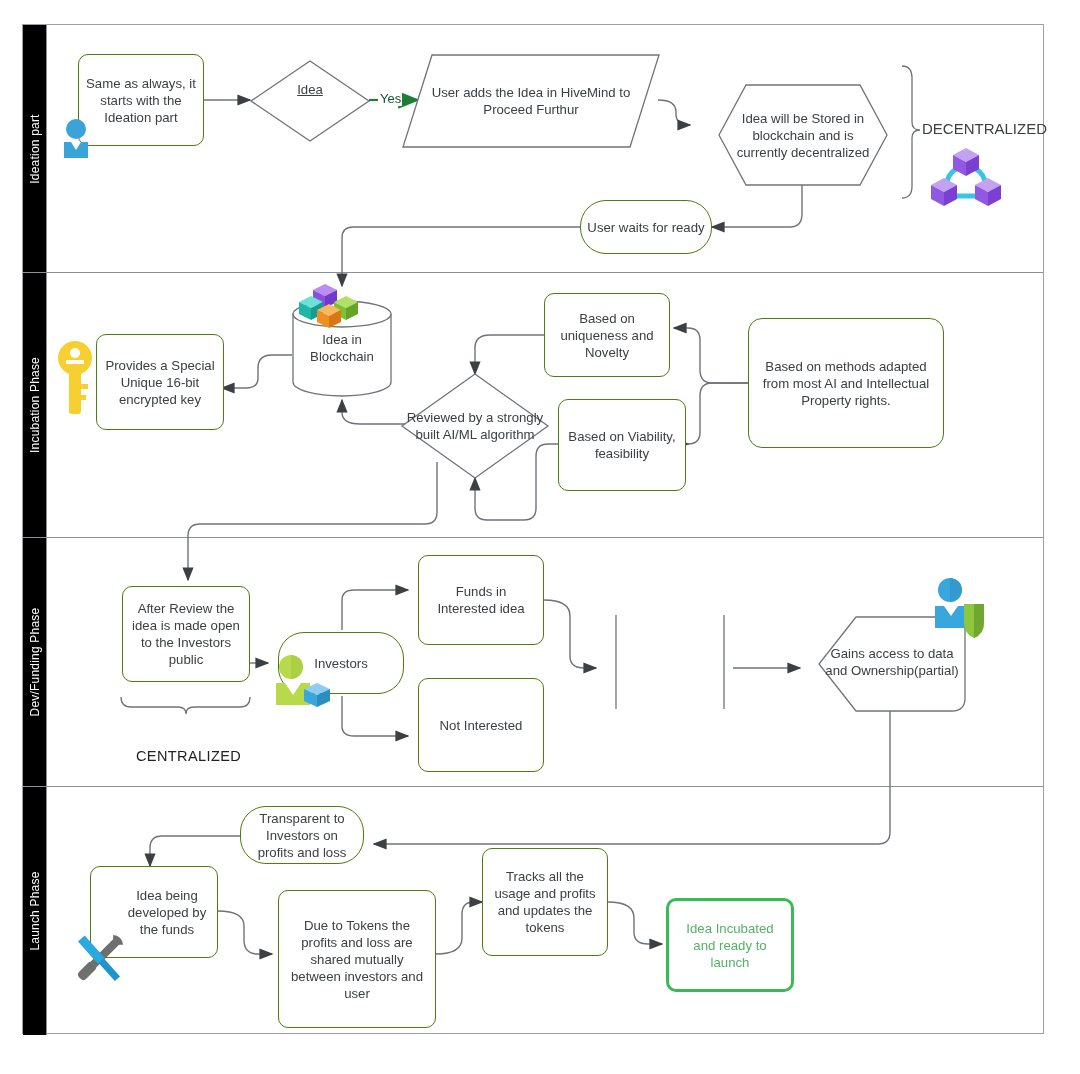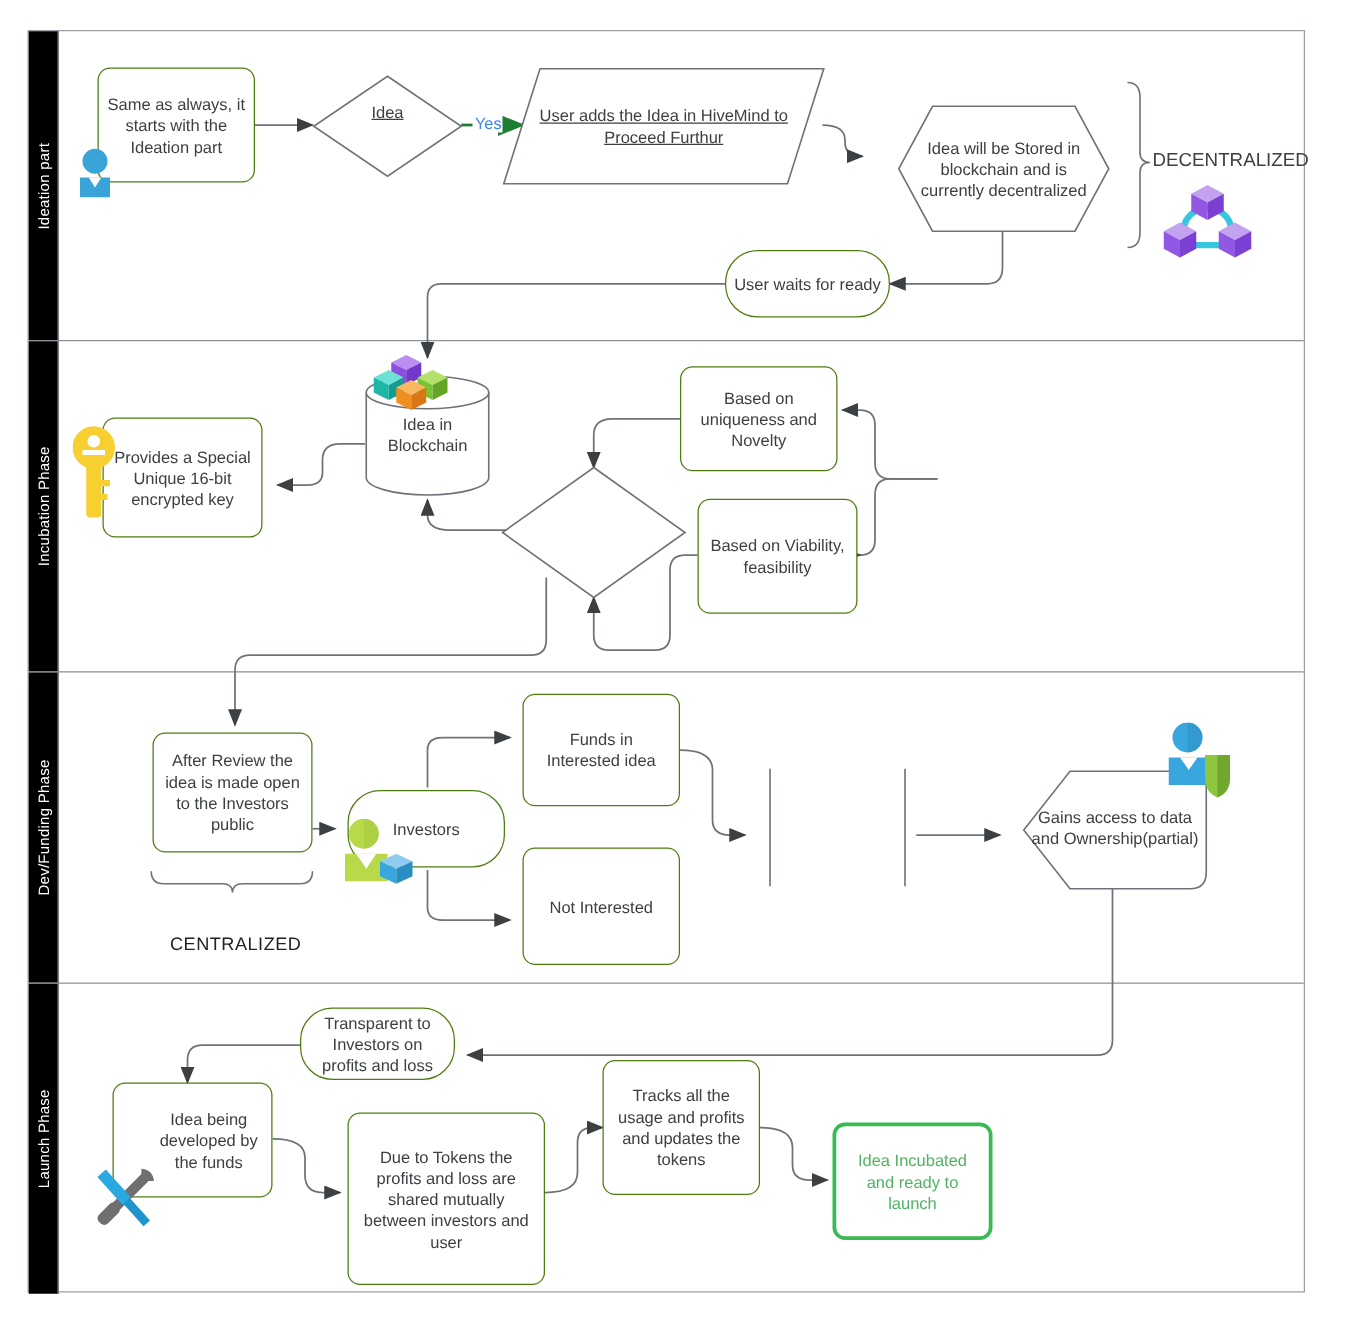--- a/index.html
+++ b/index.html
@@ -81,21 +81,21 @@
     text-align: center;
     color: #3c4043;
     font-size: 13.2px;
     line-height: 17px;
     z-index: 6;
     pointer-events: none;
   }
   .edge-label {
     position: absolute;
     font-size: 13px;
-    color: #3b82f6;
+    color: #14532d;
     z-index: 7;
     background: #fff;
     padding: 0 1px;
   }
   .bracket-label {
     position: absolute;
     font-size: 15px;
     color: #3c4043;
     z-index: 6;
     white-space: nowrap;
@@ -229,21 +229,21 @@
     <span>Idea</span>
   </div>
 
   <div class="edge-label" style="left:379px; top:91px;">
     <span>Yes</span>
   </div>
 
   <svg class="shape-svg" style="left:402px; top:54px; width:258px; height:94px;">
     <polygon points="30,1 257,1 228,93 1,93" fill="#ffffff" stroke="#6f7379" stroke-width="1.3"></polygon>
   </svg>
-  <div class="shape-label" style="left:418px; top:62px; width:226px; height:78px;text-decoration:underline;">
+  <div class="shape-label" style="left:418px; top:62px; width:226px; height:78px;">
     <span>User adds the Idea in HiveMind to Proceed Furthur</span>
   </div>
 
   <svg class="shape-svg" style="left:718px; top:84px; width:170px; height:102px;">
     <polygon points="28,1 142,1 169,51 142,101 28,101 1,51" fill="#ffffff" stroke="#6f7379" stroke-width="1.3"></polygon>
   </svg>
   <div class="shape-label" style="left:726px; top:88px; width:154px; height:94px;">
     <span>Idea will be Stored in blockchain and is currently decentralized</span>
   </div>
 
@@ -317,36 +317,42 @@
     <svg width="34" height="76" viewBox="0 0 34 76">
       <circle cx="17" cy="18" r="17" fill="#f7cf31"></circle>
       <circle cx="17" cy="13" r="5" fill="#ffffff"></circle>
       <rect x="8" y="20" width="18" height="4" fill="#ffffff"></rect>
       <rect x="11" y="32" width="12" height="42" rx="3" fill="#f7cf31"></rect>
       <rect x="20" y="44" width="10" height="5" fill="#f7cf31"></rect>
       <rect x="20" y="55" width="8" height="5" fill="#f7cf31"></rect>
     </svg>
   </div>
 
-  <div class="node plain" style="left:82px; top:334px; width:128px; height:96px;">
+  <div class="node plain" style="left:96px; top:334px; width:128px; height:96px;">
     <span>Provides a Special Unique 16-bit encrypted key</span>
   </div>
 
   <svg class="shape-svg" style="left:401px; top:373px; width:148px; height:106px;">
     <polygon points="74,1 147,53 74,105 1,53" fill="#ffffff" stroke="#6f7379" stroke-width="1.3"></polygon>
   </svg>
+  <div class="shape-label" style="left:404px; top:396px; width:142px; height:60px;">
+    <span>Reviewed by a strongly built AI/ML algorithm</span>
+  </div>
 
   <div class="node plain" style="left:544px; top:293px; width:126px; height:84px;">
     <span>Based on uniqueness and Novelty</span>
   </div>
 
   <div class="node plain" style="left:558px; top:399px; width:128px; height:92px;">
     <span>Based on Viability, feasibility</span>
   </div>
 
+  <div class="node plain" style="left:748px; top:318px; width:196px; height:130px; border-radius:14px;">
+    <span>Based on methods adapted from most AI and Intellectual Property rights.</span>
+  </div>
 
   <div class="node plain" style="left:122px; top:586px; width:128px; height:96px;">
     <span>After Review the idea is made open to the Investors public</span>
   </div>
 
   <div class="centralized-label" style="left:136px; top:748px;">
     <span>CENTRALIZED</span>
   </div>
 
   <div class="node rounded-pill" style="left:278px; top:632px; width:126px; height:62px;">

